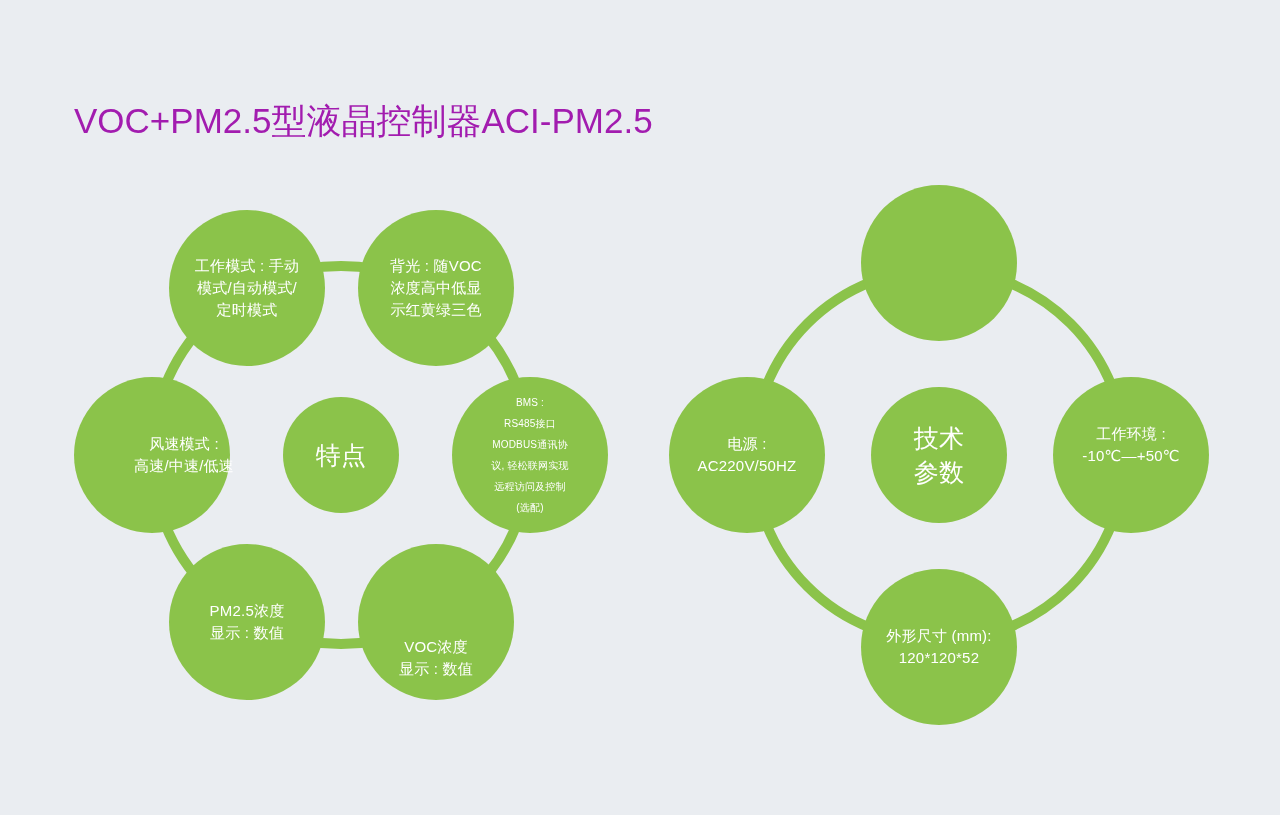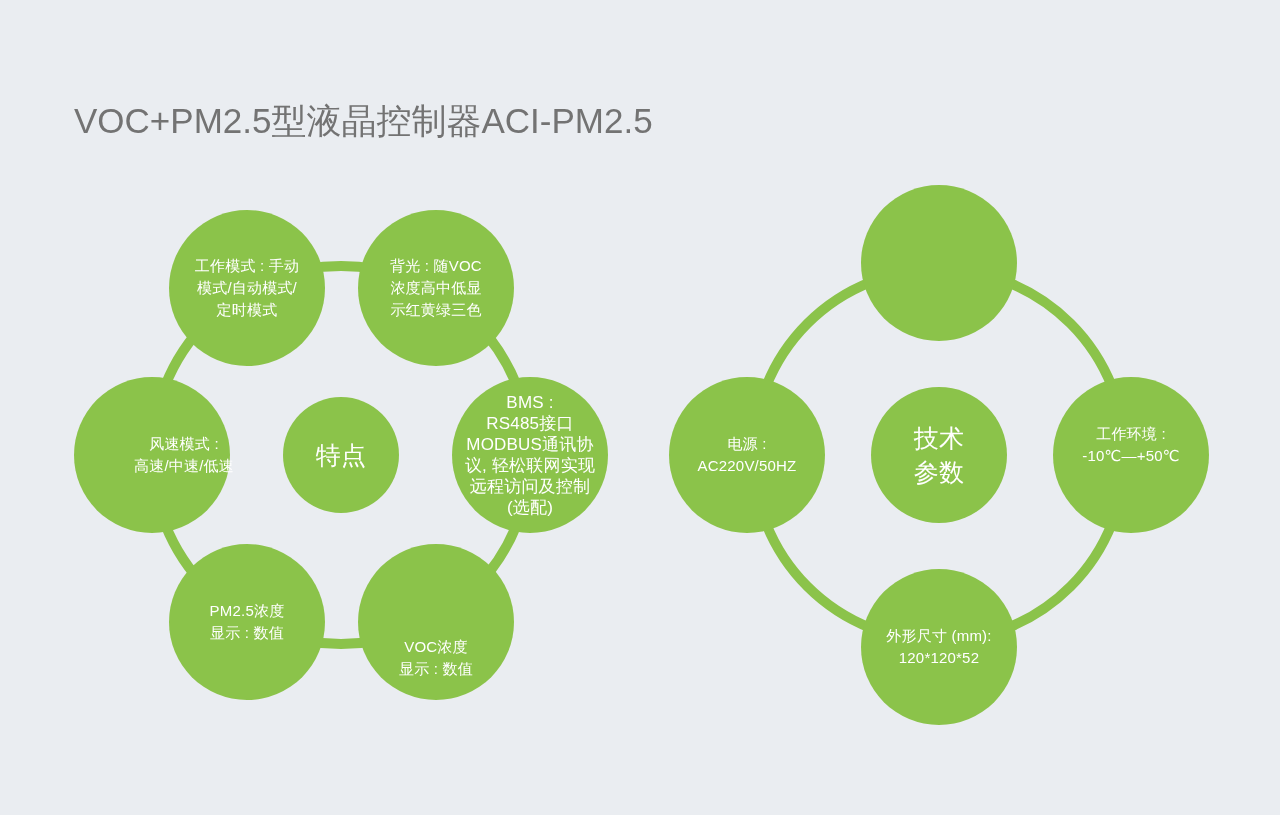--- a/index.html
+++ b/index.html
@@ -19,21 +19,21 @@
     width: 1280px;
     height: 815px;
     background: #eaedf1;
   }
   #page-title {
     position: absolute;
     left: 74px;
     top: 99px;
     font-size: 35px;
     line-height: 44px;
-    color: #737373;
+    color: #a21caf;
     letter-spacing: 0px;
     white-space: nowrap;
     font-weight: 400;
   }
   .diagram {
     position: absolute;
     top: 0;
     left: 0;
   }
   .node-label {
@@ -45,21 +45,21 @@
     white-space: pre-line;
     transform: translate(-50%, -50%);
     pointer-events: none;
     letter-spacing: 0.2px;
   }
   .node-label.center-label {
     font-size: 25px;
     line-height: 34px;
   }
   .node-label.tight {
-    font-size: 17px;
+    font-size: 10px;
     line-height: 21px;
   }
 </style>
 </head>
 <body>
 
 <div id="page">
 
   <div id="page-title">VOC+PM2.5型液晶控制器ACI-PM2.5</div>
 

